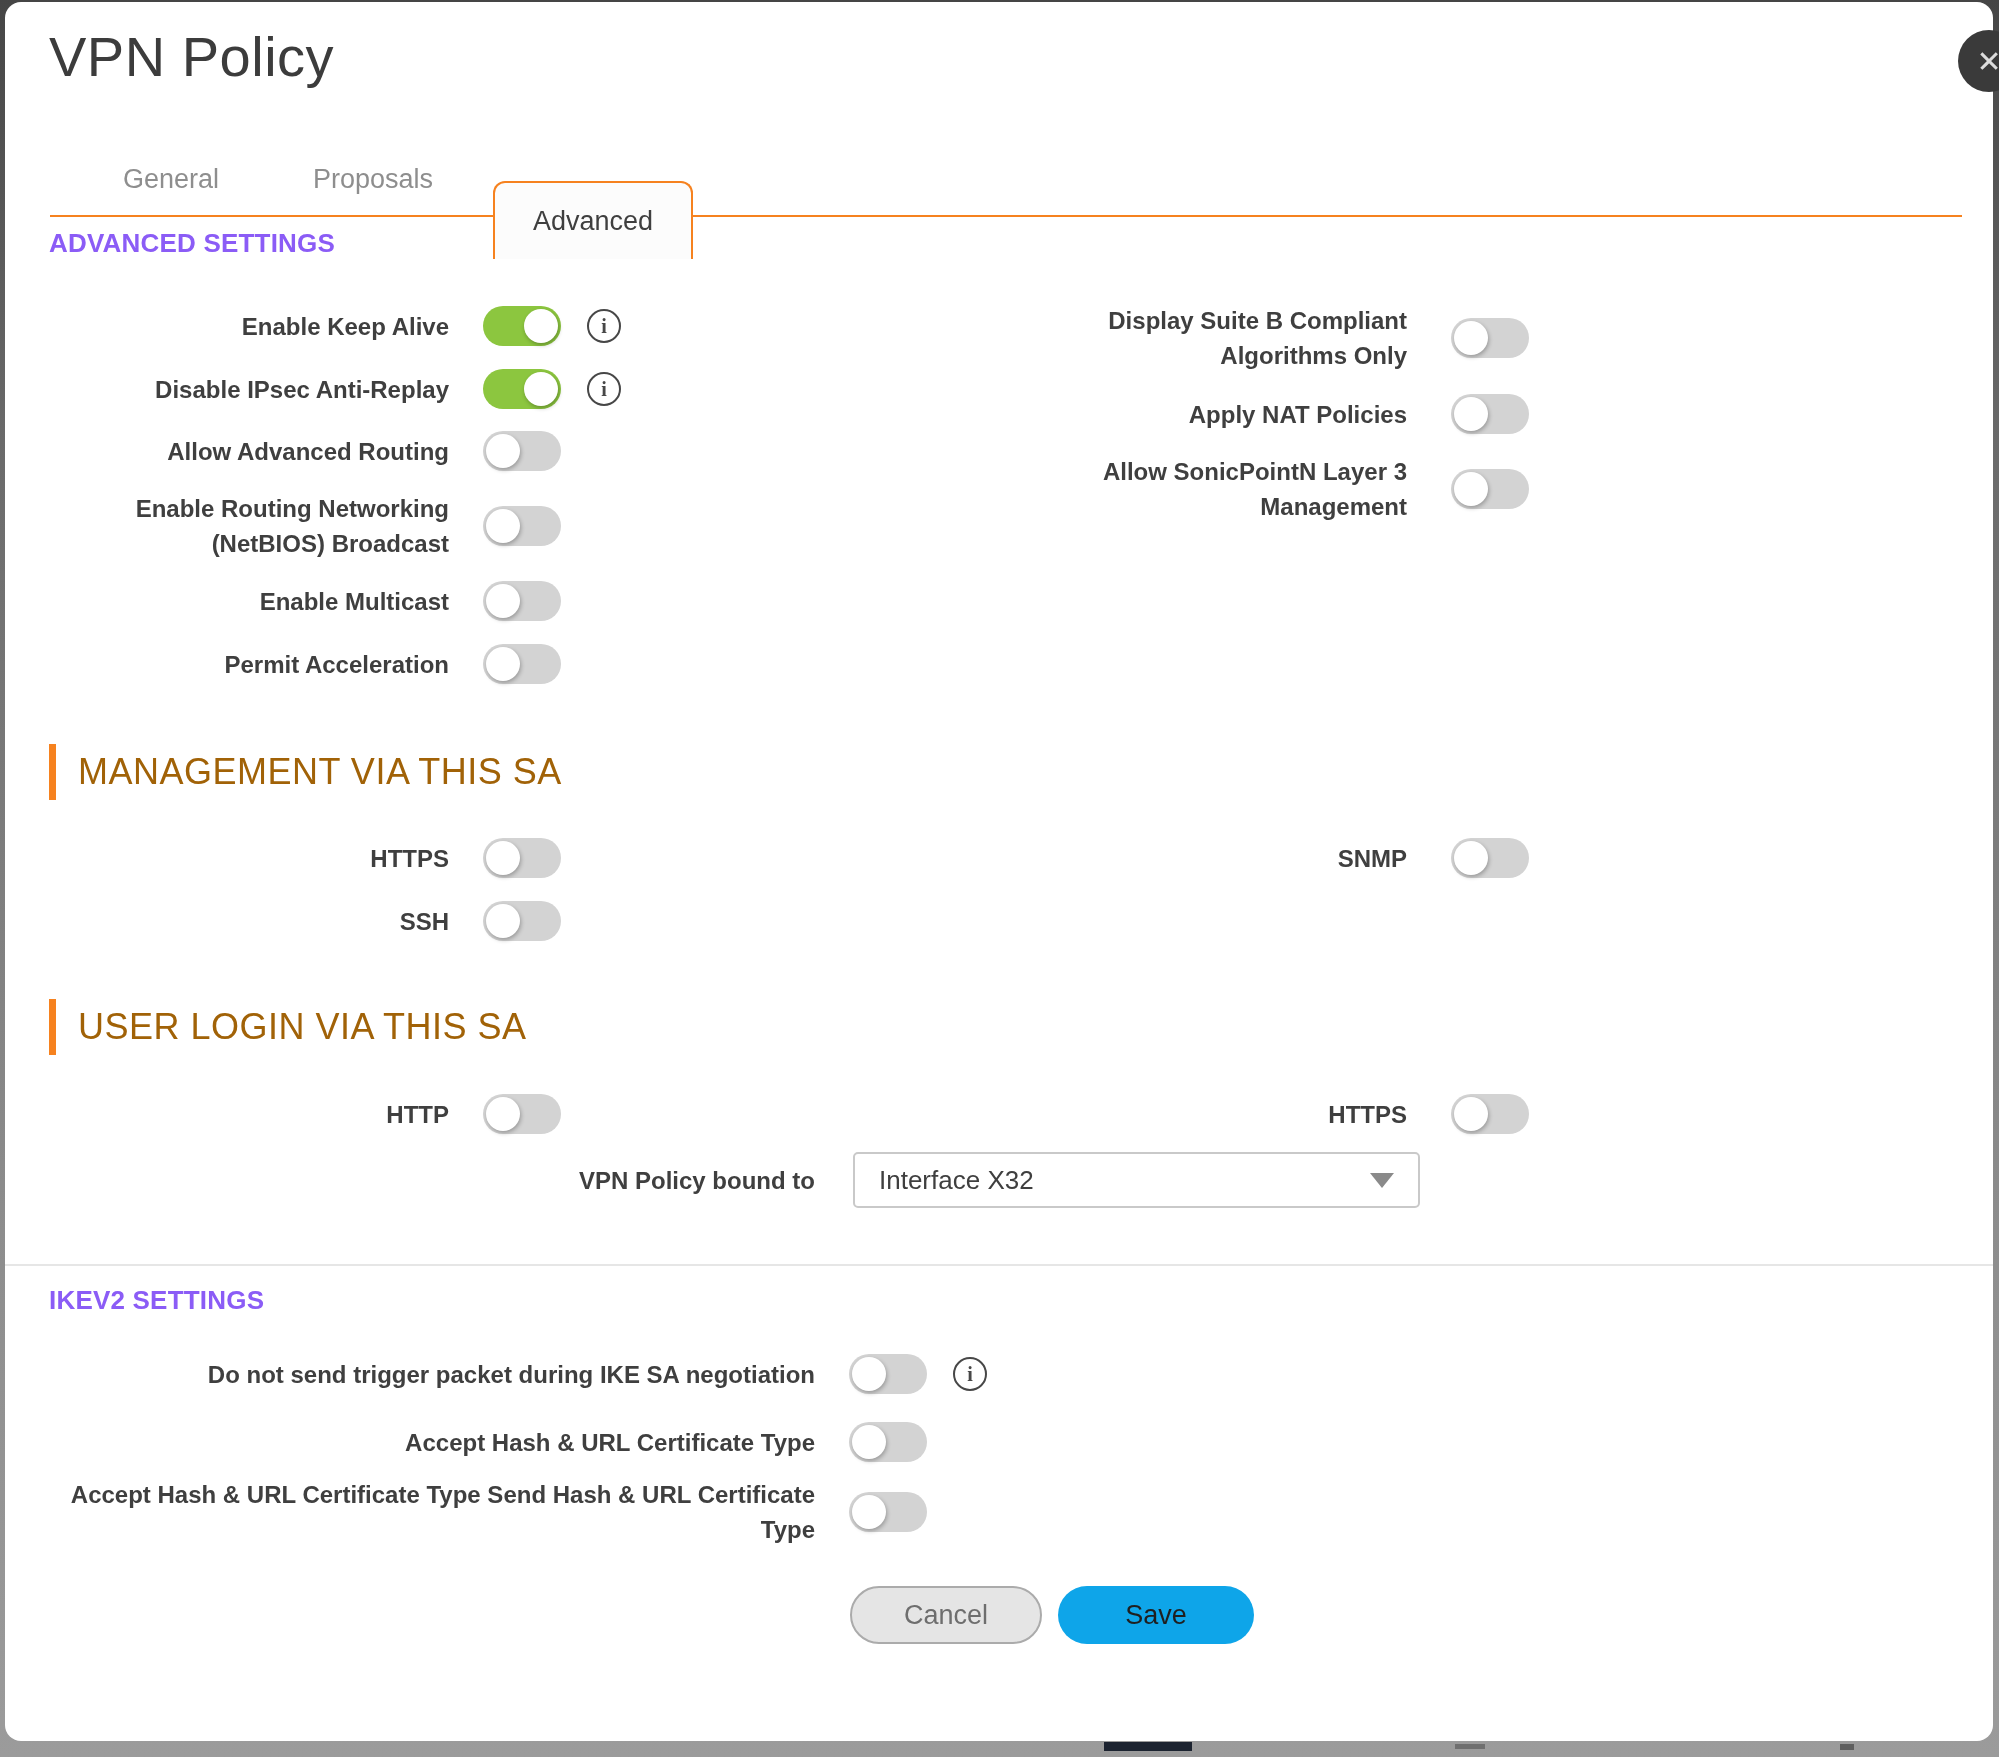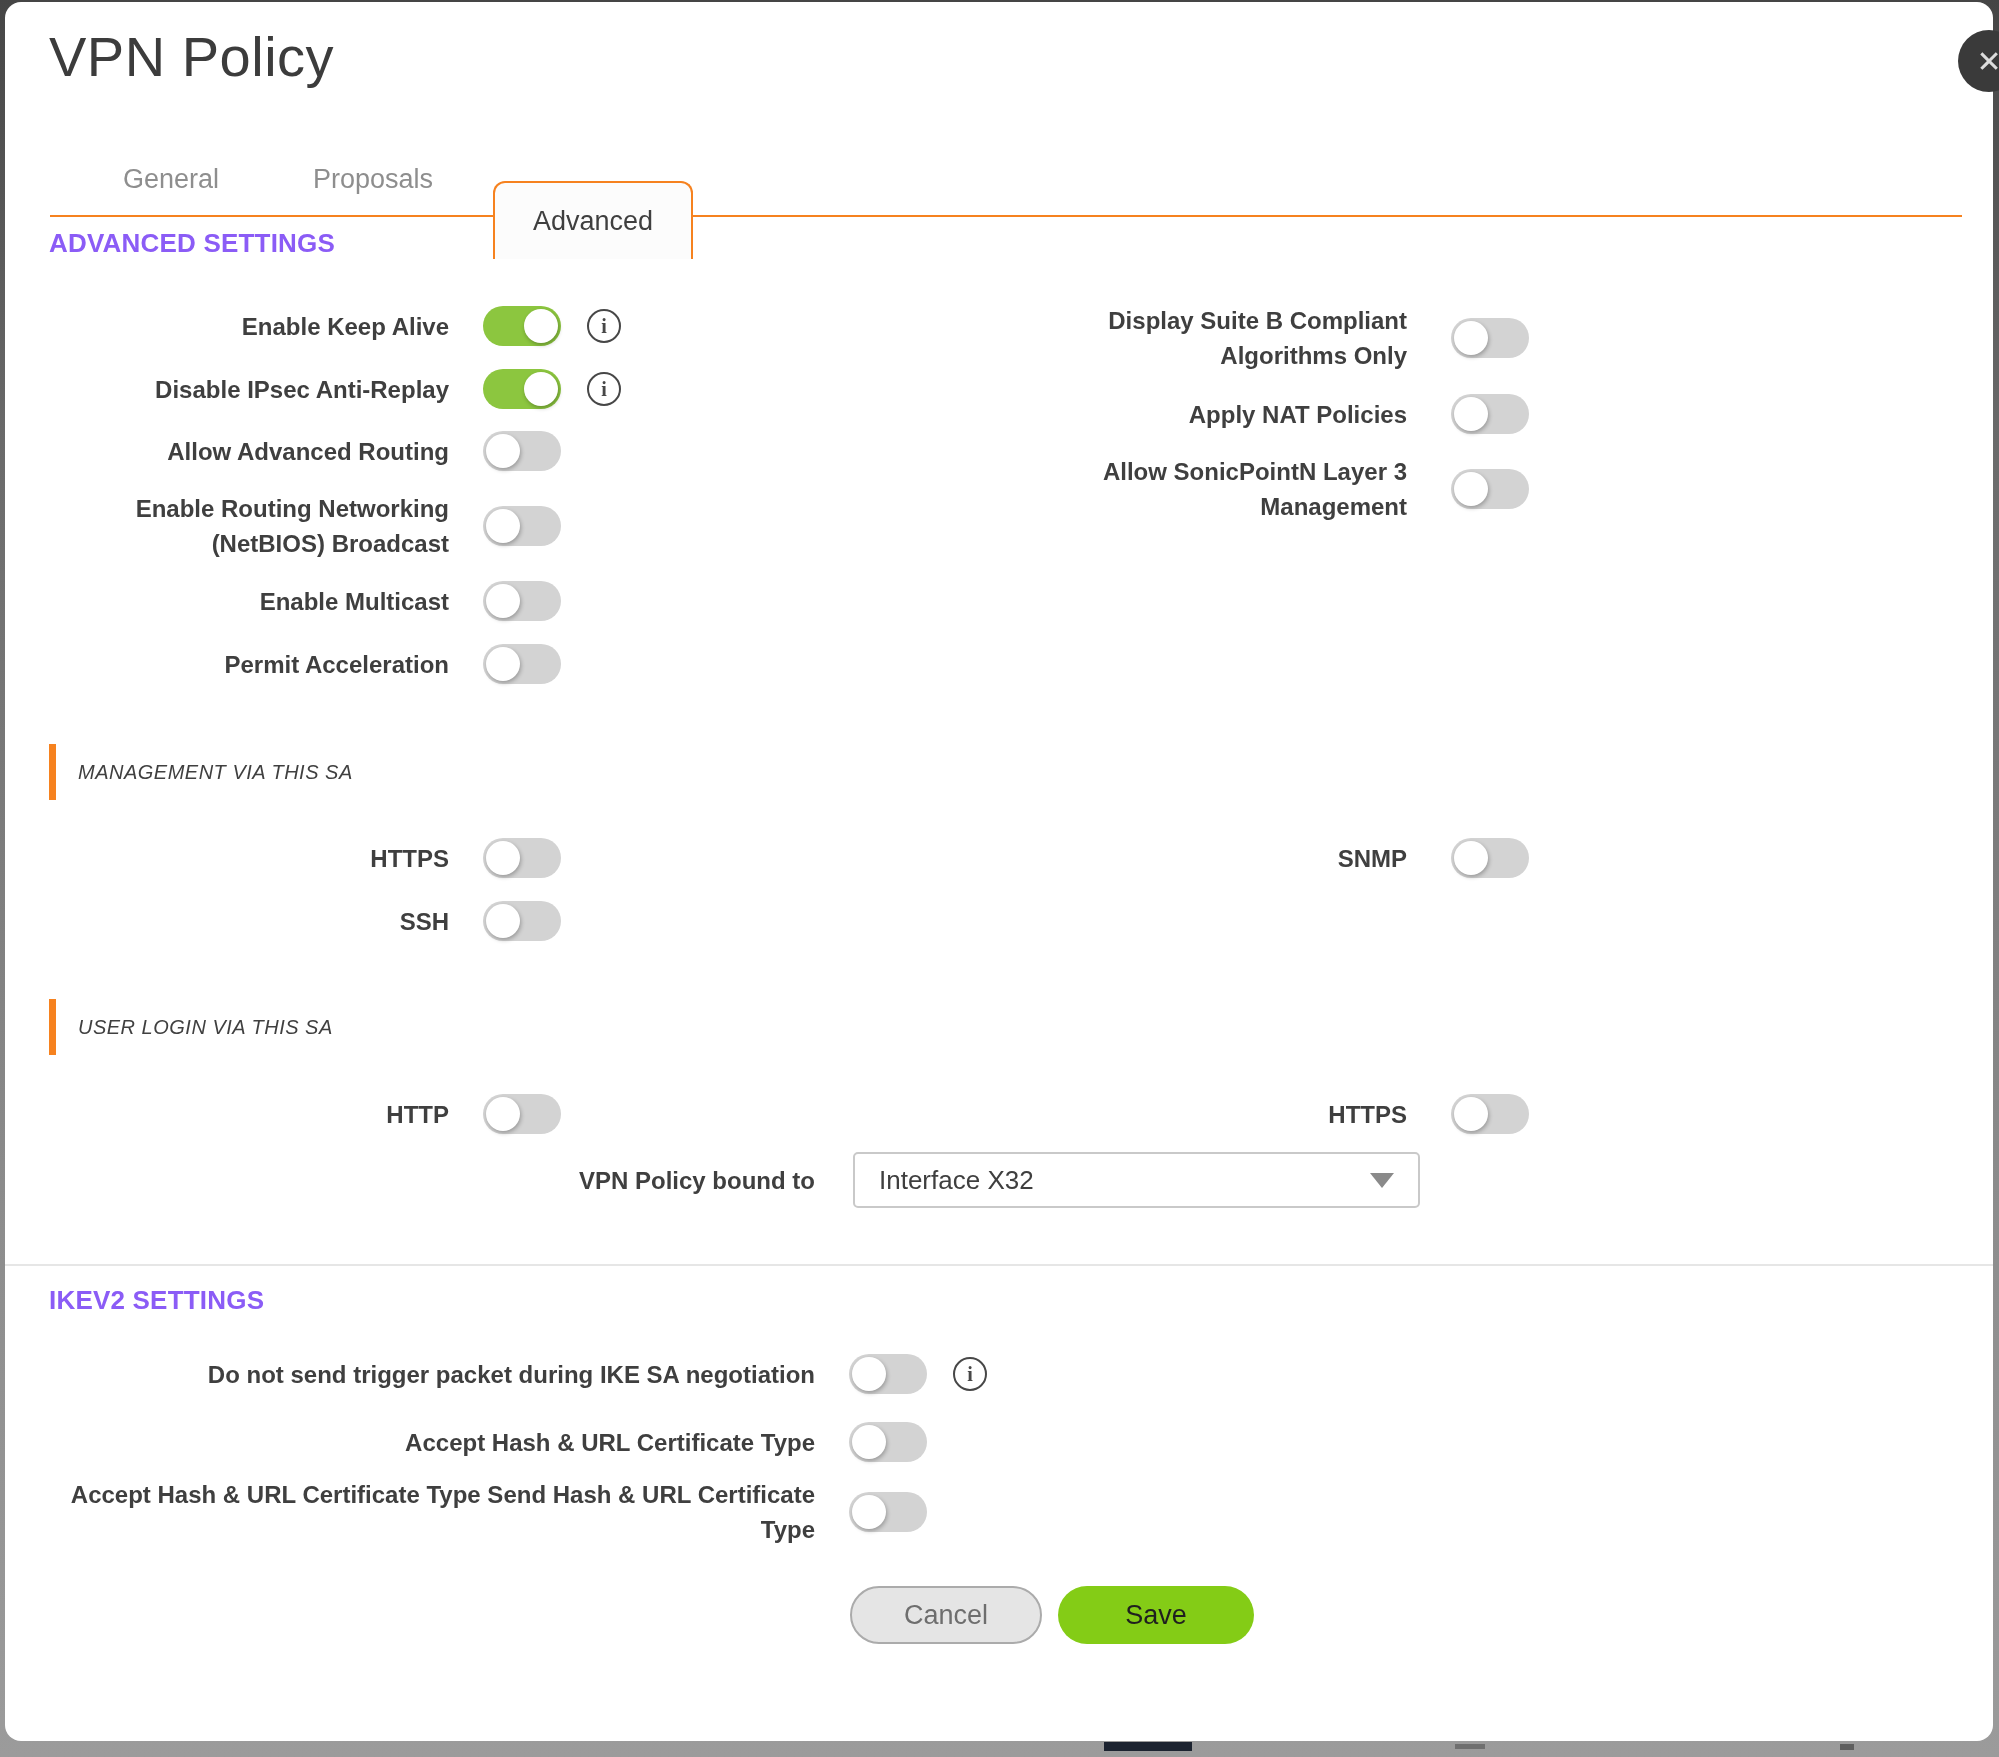--- a/index.html
+++ b/index.html
@@ -40,21 +40,21 @@
     border-radius:12px 12px 0 0;color:#3f3f3f;z-index:2;margin-top:40px;
   }
   
   .orange-heading{
     position:absolute;left:44px;font-size:26px;font-weight:700;color:#8b5cf6;letter-spacing:.2px;
   }
   .gray-heading{
     position:absolute;left:44px;display:flex;align-items:center;height:56px;
   }
   .gray-heading .bar{width:7px;height:56px;background:#f6821f;margin-right:22px;}
-  .gray-heading .txt{font-size:20px;color:#404040;letter-spacing:.5px;font-style:italic;}
+  .gray-heading .txt{font-size:36px;color:#a16207;letter-spacing:.5px;}
   
   .row{position:absolute;display:flex;align-items:center;height:40px;}
   .row.tall{height:70px;}
   .lbl{
     font-size:24px;font-weight:700;color:#3f3f3f;text-align:right;line-height:35px;
   }
   .w400{width:400px;}
   .w340{width:340px;}
   .w766{width:766px;}
   .toggle{
@@ -91,21 +91,21 @@
   .divider{position:absolute;left:0;top:1262px;width:1988px;height:0;border-top:2px solid #e6e6e6;}
   
   .btn{
     position:absolute;top:1584px;height:58px;border-radius:29px;box-sizing:border-box;
     display:flex;align-items:center;justify-content:center;font-size:27px;
   }
   .btn.cancel{
     left:845px;width:192px;background:#e5e5e5;border:2px solid #ababab;color:#6e6e6e;
   }
   .btn.save{
-    left:1053px;width:196px;background:#84cc16;color:#1f1f1f;font-weight:500;
+    left:1053px;width:196px;background:#0ea5e9;color:#1f1f1f;font-weight:500;
   }
   
   .bg-dark-bar{position:absolute;left:1104px;top:1742px;width:88px;height:9px;background:#1c2330;}
   .bg-dash1{position:absolute;left:1455px;top:1744px;width:30px;height:5px;background:#6f6f6f;}
   .bg-dash2{position:absolute;left:1840px;top:1744px;width:14px;height:6px;background:#5f5f5f;}
 </style>
 </head>
 <body>
 
 <div class="dialog">

